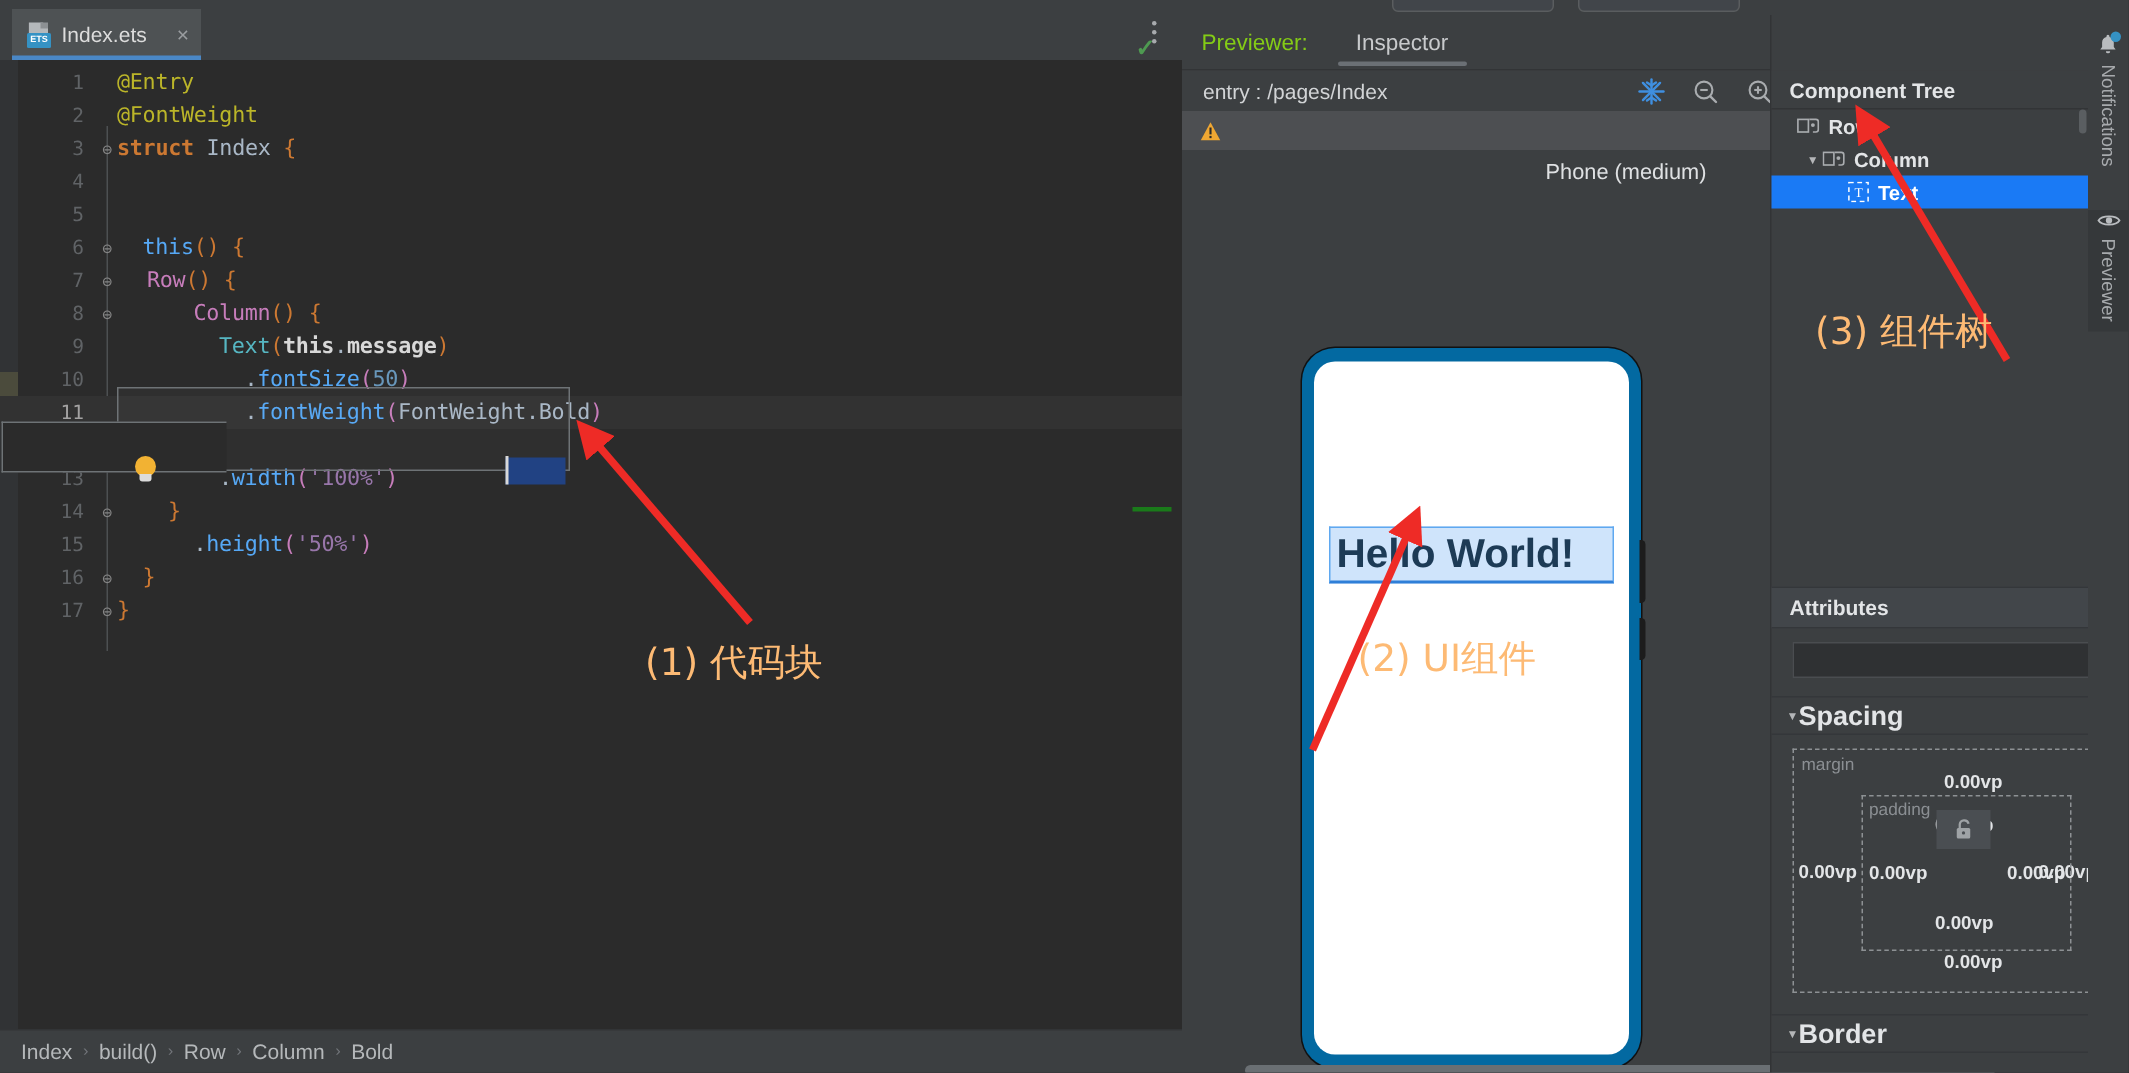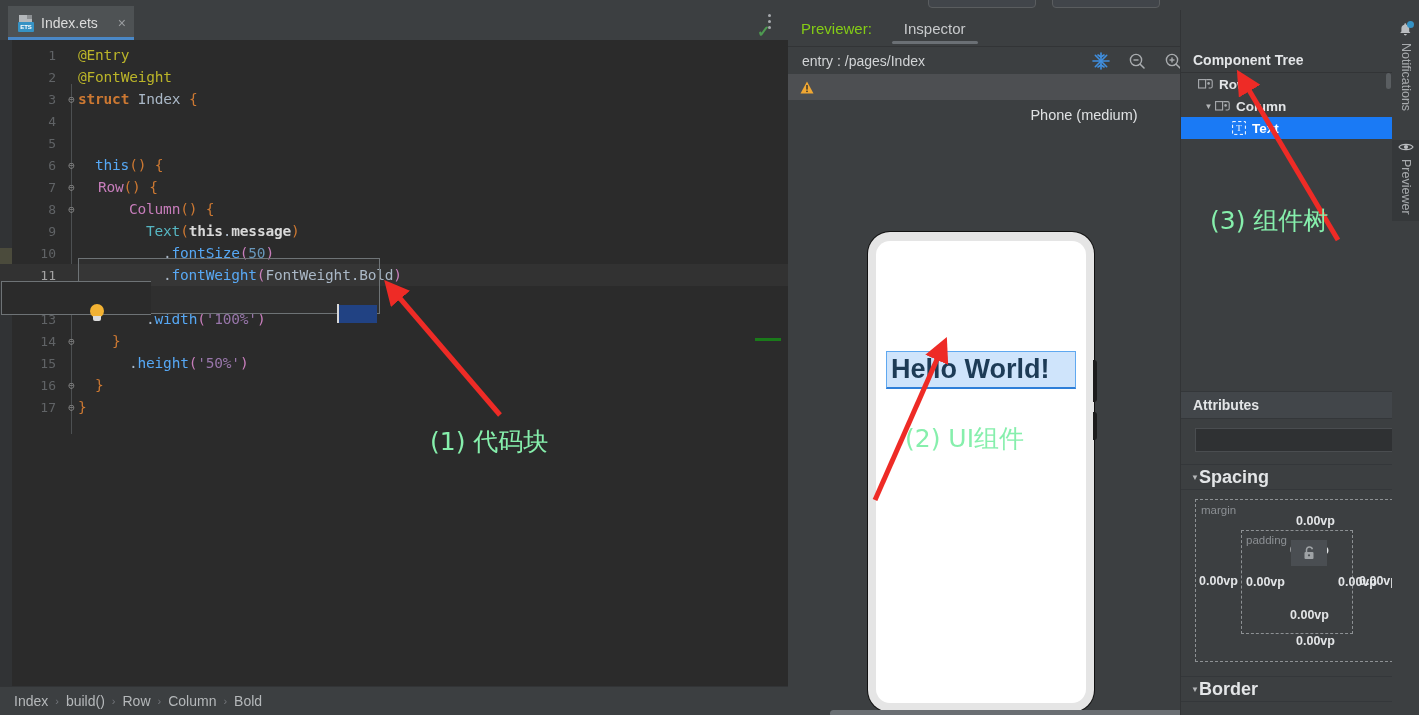--- a/index.html
+++ b/index.html
@@ -103,21 +103,21 @@
   .entry-text { color:#d2d4d6; font-size:14px; margin-left:14px; }
   .entry-icons { position:absolute; left:302px; top:3px; display:flex; align-items:center; gap:14px; }
 
   .warn-bar { position:absolute; left:0; top:27px; width:592px; height:26px; background:#4d4f52; display:flex; align-items:center; }
   .warn-tri { width:14px; height:13px; margin-left:12px; position:relative; }
   .warn-text { color:#e4e6e8; font-size:13.5px; margin-left:7px; white-space:nowrap; overflow:hidden; }
   .warn-close { position:absolute; right:12px; color:#d3d5d7; font-size:15px; cursor:pointer; }
 
   .device-label { position:absolute; left:0; top:60px; width:592px; text-align:center; color:#dfe1e3; font-size:14.5px; }
 
-  .phone { position:absolute; left:80px; top:185px; width:226px; height:480px; background:#e5e5e5;
+  .phone { position:absolute; left:80px; top:185px; width:226px; height:480px; background:#0369a1;
     border-radius:22px; box-shadow:0 0 0 1px #111; }
   .phone .screen { position:absolute; left:8px; top:9px; width:210px; height:462px; background:#fff; border-radius:14px; }
   .phone .btn1 { position:absolute; right:-3px; top:128px; width:4px; height:42px; background:#1c1c1c; border-radius:0 3px 3px 0; }
   .phone .btn2 { position:absolute; right:-3px; top:180px; width:4px; height:28px; background:#1c1c1c; border-radius:0 3px 3px 0; }
   .hello {
     position:absolute; left:10px; top:110px; width:190px; height:38px;
     background:#cfe4fb; border:1px solid #5fa8f0; border-bottom:2px solid #2f7fd8;
     color:#1d3b56; font-size:27px; font-weight:bold; display:flex; align-items:center; padding-left:4px;
     font-family:"Liberation Sans", sans-serif;
   }
@@ -153,34 +153,34 @@
     border-top:1px solid #34373a; border-bottom:1px solid #34373a; background:#3c3f41; cursor:pointer; }
   .sec-head .ar { margin-left:10px; color:#b4b6b8; font-size:8px; }
   .sec-head .t { color:#e3e5e7; font-size:18px; font-weight:bold; margin-left:0; }
   .sec-spacing { top:454px; }
   .sec-border { top:666px; }
 
   .boxmodel { position:absolute; left:14px; top:489px; width:198px; height:163px;
     border:1px dashed #8d9194; }
   .bm-label { position:absolute; color:#8b8f93; font-size:11.5px; }
   .bm-val { position:absolute; color:#e3e5e7; font-size:12.5px; font-weight:bold; }
-  .padbox { position:absolute; left:45px; top:30px; width:112px; height:104px; border:1px dashed #8d9194; }
+  .padbox { position:absolute; left:45px; top:30px; width:140px; height:104px; border:1px dashed #8d9194; }
   .lockbox { position:absolute; left:110px; top:530px; width:36px; height:26px; background:#4a4e52; display:flex; align-items:center; justify-content:center; }
 
   
   .vbar { position:absolute; left:1392px; top:0; width:27px; height:715px; background:#3c3f41; }
   .vbar-item { position:absolute; left:0; width:27px; display:flex; flex-direction:column; align-items:center; cursor:pointer; }
   .vbar-notif { top:22px; }
   .vbar-prev { top:140px; background:#35383a; padding-bottom:6px; }
   .vtext { writing-mode:vertical-rl; color:#a7aaad; font-size:12.5px; margin-top:5px; white-space:nowrap; }
   .bell { width:15px; height:16px; position:relative; }
   .bell .dot { position:absolute; right:-1px; top:-1px; width:7px; height:7px; border-radius:50%; background:#3592c4; }
 
   
-  .anno { position:absolute; color:#86efac; font-size:25px; font-family:"DejaVu Sans", sans-serif; white-space:nowrap; }
+  .anno { position:absolute; color:#fdba74; font-size:25px; font-family:"DejaVu Sans", sans-serif; white-space:nowrap; }
   .anno1 { left:430px; top:425px; }
   .anno2 { left:905px; top:422px; }
   .anno3 { left:1210px; top:204px; }
   .arrowsvg { position:absolute; left:0; top:0; width:1419px; height:715px; pointer-events:none; }
 </style>
 </head>
 <body>
 
 <div id="root">
 

